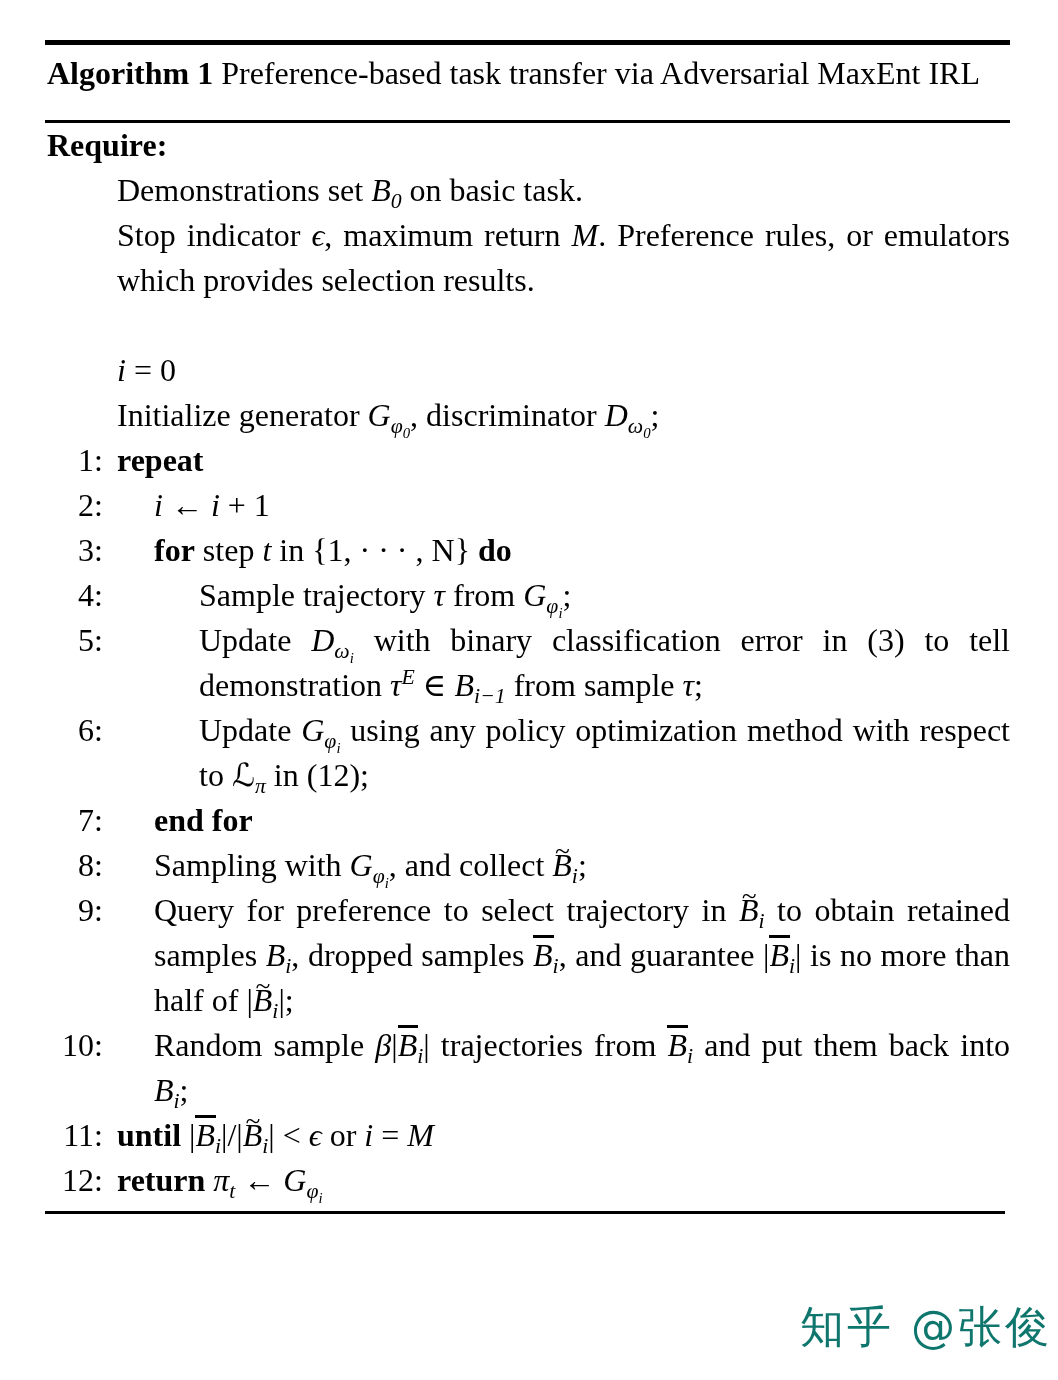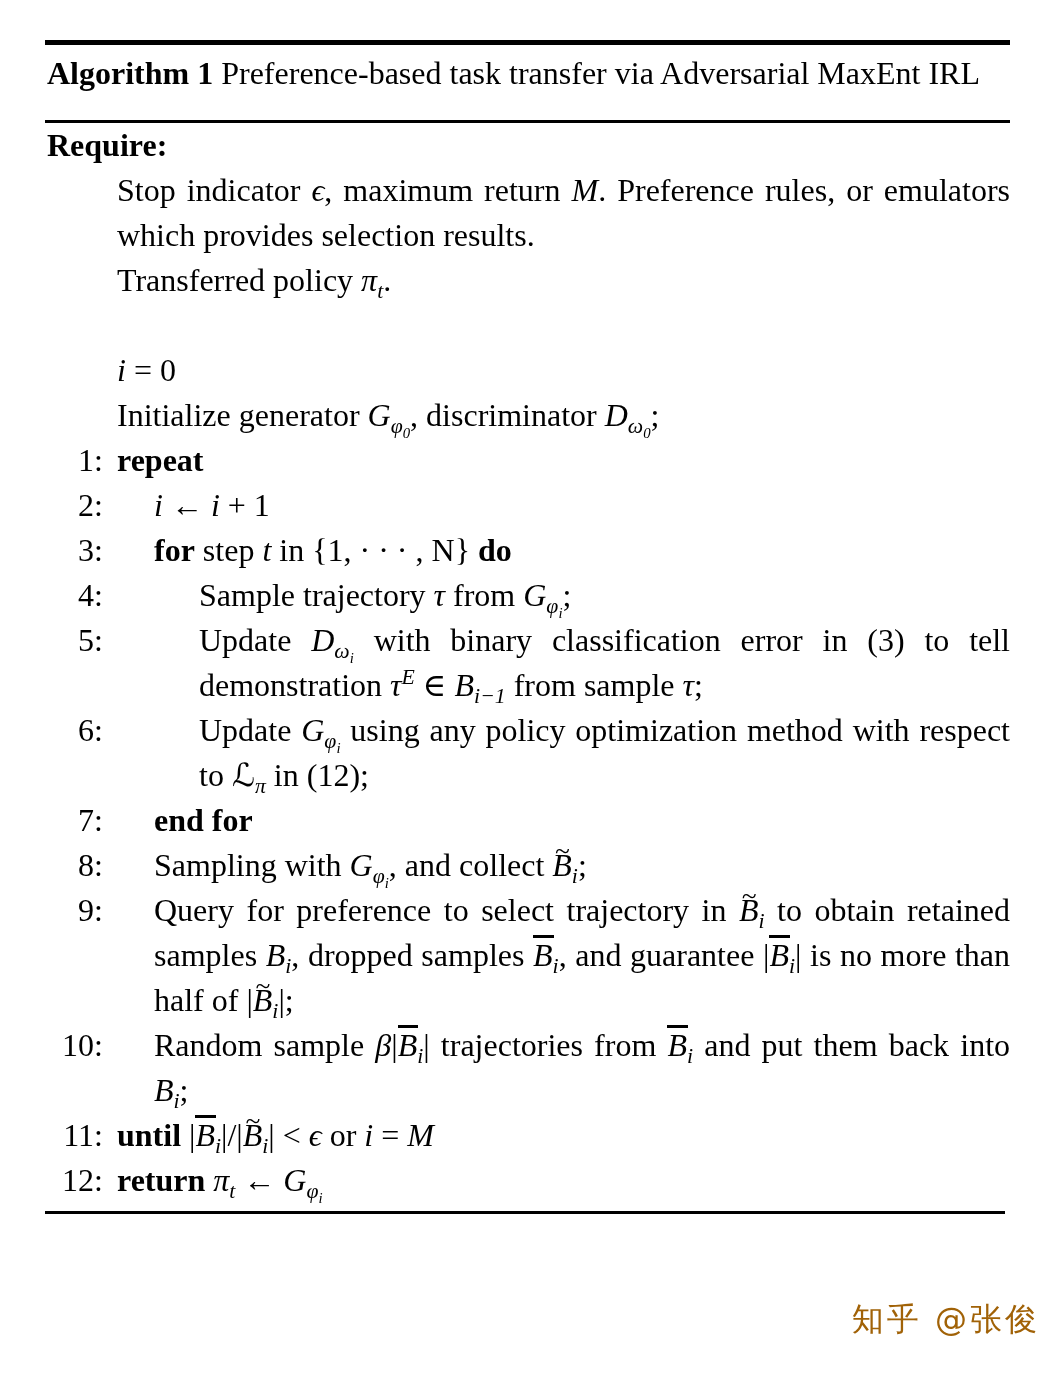--- a/index.html
+++ b/index.html
@@ -64,24 +64,24 @@
     position: absolute;
     left: 50%;
     transform: translateX(-50%);
     top: -0.52em;
     font-size: 0.85em;
   }
 
   .watermark {
     position: absolute;
     top: 1298px;
-    right: 18px;
-    font-size: 32px;
+    right: 6px;
+    font-size: 44px;
     letter-spacing: 3px;
-    color: #a16207;
+    color: #0f766e;
     text-shadow: 1px 1px 0 #ffffff;
     z-index: 3;
     font-family: "DejaVu Sans", "Liberation Sans", sans-serif;
   }
 </style>
 </head>
 <body>
 
 <div class="page">
   <div class="rule thick"></div>
@@ -89,30 +89,28 @@
   <div class="algo-header">
     <span class="bf">Algorithm 1</span><span> Preference-based task transfer via Adversarial MaxEnt IRL</span>
   </div>
 
   <div class="rule thin"></div>
 
   <div class="section-label">Require:</div>
   <div id="require-lines">
       <div class="algo-line">
         <span class="line-num"></span>
+        <div class="line-content indent-0"><span><span>Demonstrations set </span></span><span class="it"><span>B</span><sub><span><span>0</span></span></sub></span><span><span> on basic task.</span></span></div>
+      </div>
+      <div class="algo-line">
+        <span class="line-num"></span>
         <div class="line-content indent-0 justify"><span><span>Stop indicator </span></span><span class="it"><span>ϵ</span></span><span><span>, maximum return </span></span><span class="it"><span>M</span></span><span><span>. Preference rules, or emulators which provides selection results.</span></span></div>
       </div>
     </div>
 
-  <div id="ensure-lines">
-      <div class="algo-line">
-        <span class="line-num"></span>
-        <div class="line-content indent-0"><span><span>Transferred policy </span></span><span class="it"><span>π</span><sub><span class="it"><span>t</span></span></sub></span><span><span>.</span></span></div>
-      </div>
-    </div>
 
   <div id="body-lines">
       <div class="algo-line blank"></div>
       <div class="algo-line">
         <span class="line-num"></span>
         <div class="line-content indent-0"><span class="it"><span>i</span></span><span><span> = 0</span></span></div>
       </div>
       <div class="algo-line">
         <span class="line-num"></span>
         <div class="line-content indent-0"><span><span>Initialize generator </span></span><span class="it"><span>G</span><sub><span class="it"><span>φ</span><sub><span><span>0</span></span></sub></span></sub></span><span><span>, discriminator </span></span><span class="it"><span>D</span><sub><span class="it"><span>ω</span><sub><span><span>0</span></span></sub></span></sub></span><span><span>;</span></span></div>

